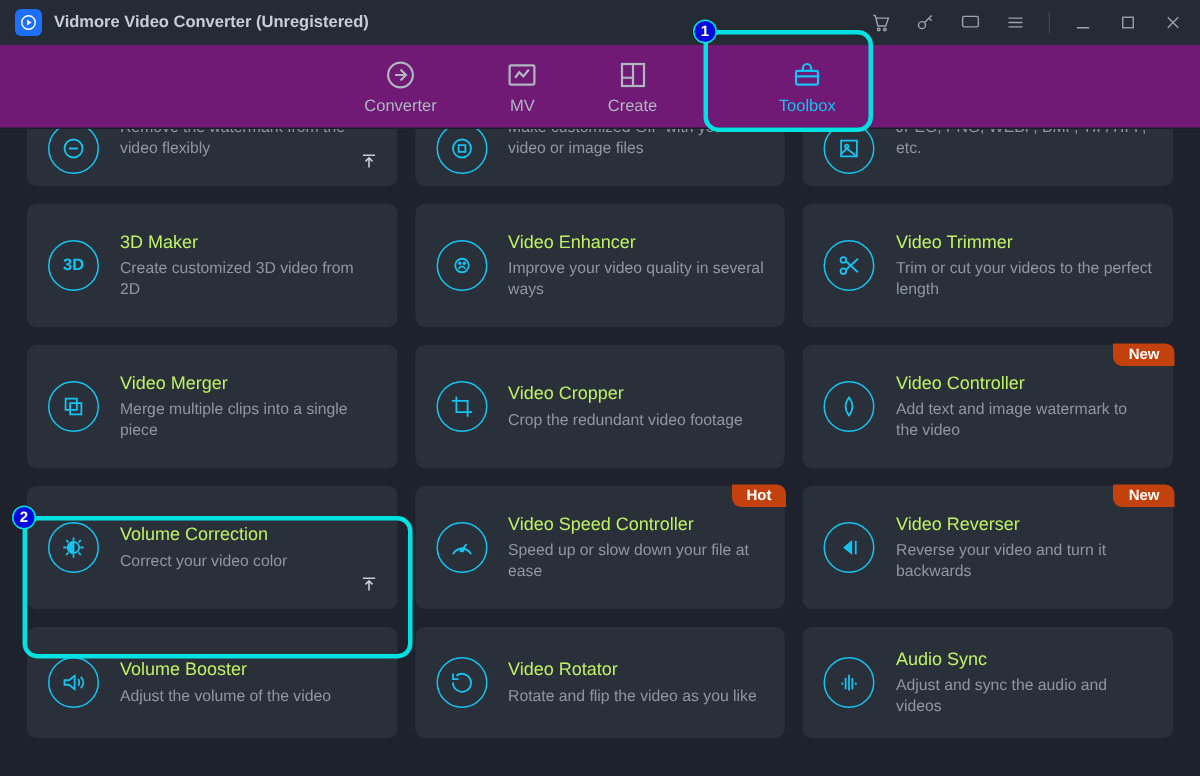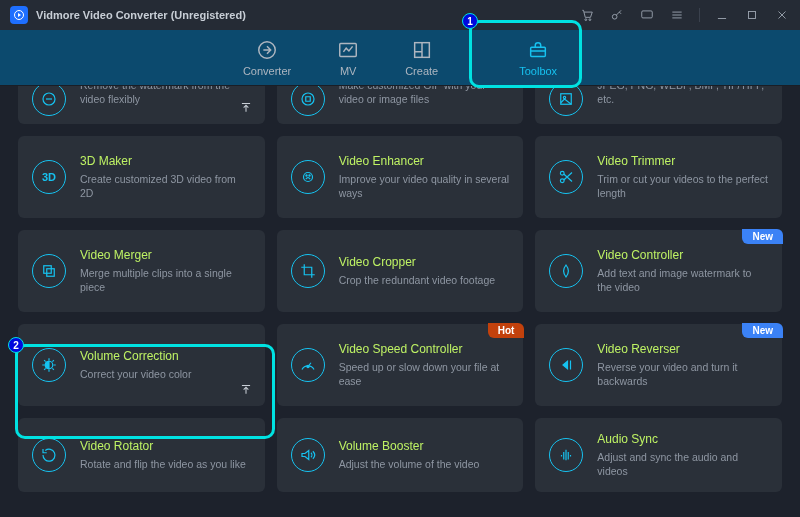--- a/index.html
+++ b/index.html
@@ -8,41 +8,41 @@
 .titlebar { height:30px; background:#252b35; display:flex; align-items:center; padding:0 10px; justify-content:space-between; }
 .titlebar .left { display:flex; align-items:center; gap:8px;font-weight:bold; }
 .app-icon { width:18px; height:18px; background:#1e6fff; border-radius:4px; display:flex; align-items:center; justify-content:center; }
 .app-icon svg { width:12px; height:12px; }
 .titlebar .title { font-size:11px; color:#c8ced6; }
 .titlebar .controls { display:flex; align-items:center; gap:14px; }
 .titlebar .controls .sep { width:1px; height:14px; background:#3a414d; }
 .titlebar .ctrl { width:16px; height:16px; display:flex; align-items:center; justify-content:center; color:#9aa3ae; cursor:pointer; }
 .titlebar .ctrl svg { width:14px; height:14px; }
 
-.tabbar { height:56px; background:#0c4a6e; display:flex; align-items:center; justify-content:center; gap:46px; border-bottom:1px solid #1a1e26; }
+.tabbar { height:56px; background:#701a75; display:flex; align-items:center; justify-content:center; gap:46px; border-bottom:1px solid #1a1e26; }
 .tabitem { display:flex; flex-direction:column; align-items:center; gap:4px; cursor:pointer; color:#aeb6c0; position:relative; }
 .tabitem .ticon { width:22px; height:22px; display:flex; align-items:center; justify-content:center; }
 .tabitem .ticon svg { width:22px; height:22px; }
 .tabitem .tlabel { font-size:11px; }
 .tabitem.active { color:#16c2f0;margin-left:35px; }
 
 .scrollarea { position:absolute; top:86px; left:0; right:0; bottom:0; overflow:hidden; }
 .grid { display:flex; flex-direction:column; gap:12px; padding:0 18px; margin-top:-12px; }
 .row { display:flex; gap:12px; }
 .card { flex:1 1 0; background:#2a3039; border-radius:6px; padding:14px 14px 14px 62px; position:relative; min-height:82px; display:flex; flex-direction:column; justify-content:center; cursor:pointer; }
 .card.truncated-top { min-height:50px; padding-top:0; }
 .card.truncated-bot { min-height:50px; }
 .cicon { position:absolute; left:14px; top:50%; transform:translateY(-50%); width:34px; height:34px; border:1.6px solid #16c2f0; border-radius:50%; display:flex; align-items:center; justify-content:center; color:#16c2f0; }
 .cicon svg { width:18px; height:18px; }
 .cicon.txt { font-size:11px; font-weight:600; }
 .card .ct { font-size:12px; color:#bef264; font-weight:400; margin-bottom:4px; }
 .card .cd { font-size:10.5px; color:#8e96a2; line-height:1.35; }
 .badge { position:absolute; top:-1px; right:-1px; font-size:10px; color:#fff; padding:2px 10px; border-bottom-left-radius:6px; border-top-right-radius:6px; font-weight:600; }
 .badge.hot { background:#c2410c; }
-.badge.new { background:#3b82f6; }
+.badge.new { background:#c2410c; }
 .collapse-ic { position:absolute; right:12px; bottom:10px; color:#c8ced6; width:14px; height:14px; }
 .collapse-ic svg{width:14px;height:14px;}
 
 
 .hl { position:absolute; border:3px solid #00e2e2; border-radius:10px; pointer-events:none; z-index:50; }
 .numbadge { position:absolute; width:16px; height:16px; background:#0008dd; border:1.5px solid #00e2e2; border-radius:50%; color:#fff; font-size:10px; font-weight:700; display:flex; align-items:center; justify-content:center; z-index:51; }
 </style>
 </head>
 <body>
 
@@ -276,40 +276,40 @@
           </div>
       <div class="ct">Video Reverser</div>
       <div class="cd">Reverse your video and turn it backwards</div>
     </div>
   </div>
 
   <div class="row">
     <div class="card truncated-bot">
       <div class="cicon">
             <svg viewBox="0 0 24 24" fill="none" stroke="currentColor" stroke-width="1.6">
+              <path d="M4 10v4h4l5 4V6l-5 4H4z"></path>
+              <path d="M16 9c1.5 1.5 1.5 4.5 0 6M18.5 7c3 3 3 7 0 10"></path>
+            </svg>
+          </div>
+      <div class="ct">Volume Booster</div>
+      <div class="cd">Adjust the volume of the video</div>
+    </div>
+    <div class="card truncated-bot">
+      <div class="cicon">
+            <svg viewBox="0 0 24 24" fill="none" stroke="currentColor" stroke-width="1.6">
               <path d="M4 12a8 8 0 1 0 3-6"></path>
               <path d="M4 4v5h5"></path>
             </svg>
           </div>
       <div class="ct">Video Rotator</div>
       <div class="cd">Rotate and flip the video as you like</div>
     </div>
     <div class="card truncated-bot">
       <div class="cicon">
             <svg viewBox="0 0 24 24" fill="none" stroke="currentColor" stroke-width="1.6">
-              <path d="M4 10v4h4l5 4V6l-5 4H4z"></path>
-              <path d="M16 9c1.5 1.5 1.5 4.5 0 6M18.5 7c3 3 3 7 0 10"></path>
-            </svg>
-          </div>
-      <div class="ct">Volume Booster</div>
-      <div class="cd">Adjust the volume of the video</div>
-    </div>
-    <div class="card truncated-bot">
-      <div class="cicon">
-            <svg viewBox="0 0 24 24" fill="none" stroke="currentColor" stroke-width="1.6">
               <path d="M6 12v2M9 8v10M12 5v14M15 8v10M18 12v2"></path>
             </svg>
           </div>
       <div class="ct">Audio Sync</div>
       <div class="cd">Adjust and sync the audio and videos</div>
     </div>
   </div>
 
 </div>
 </div>

